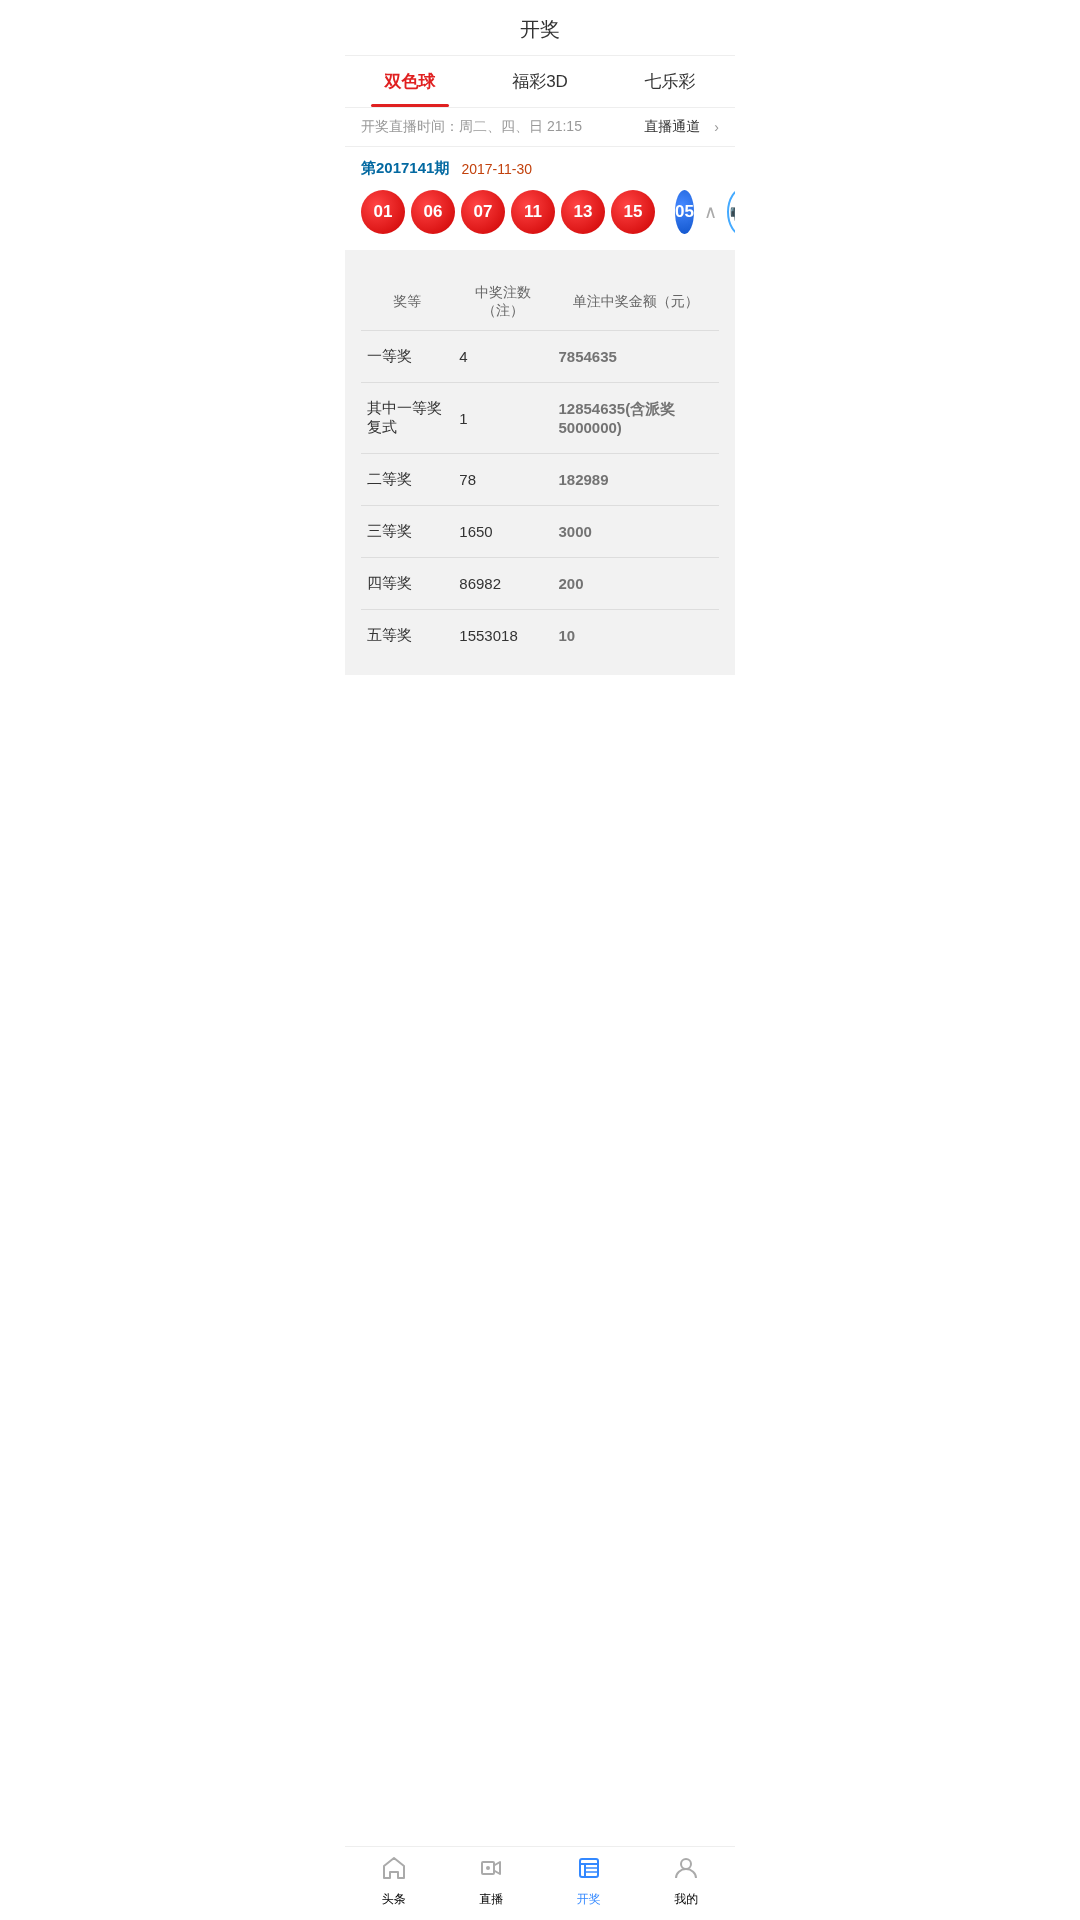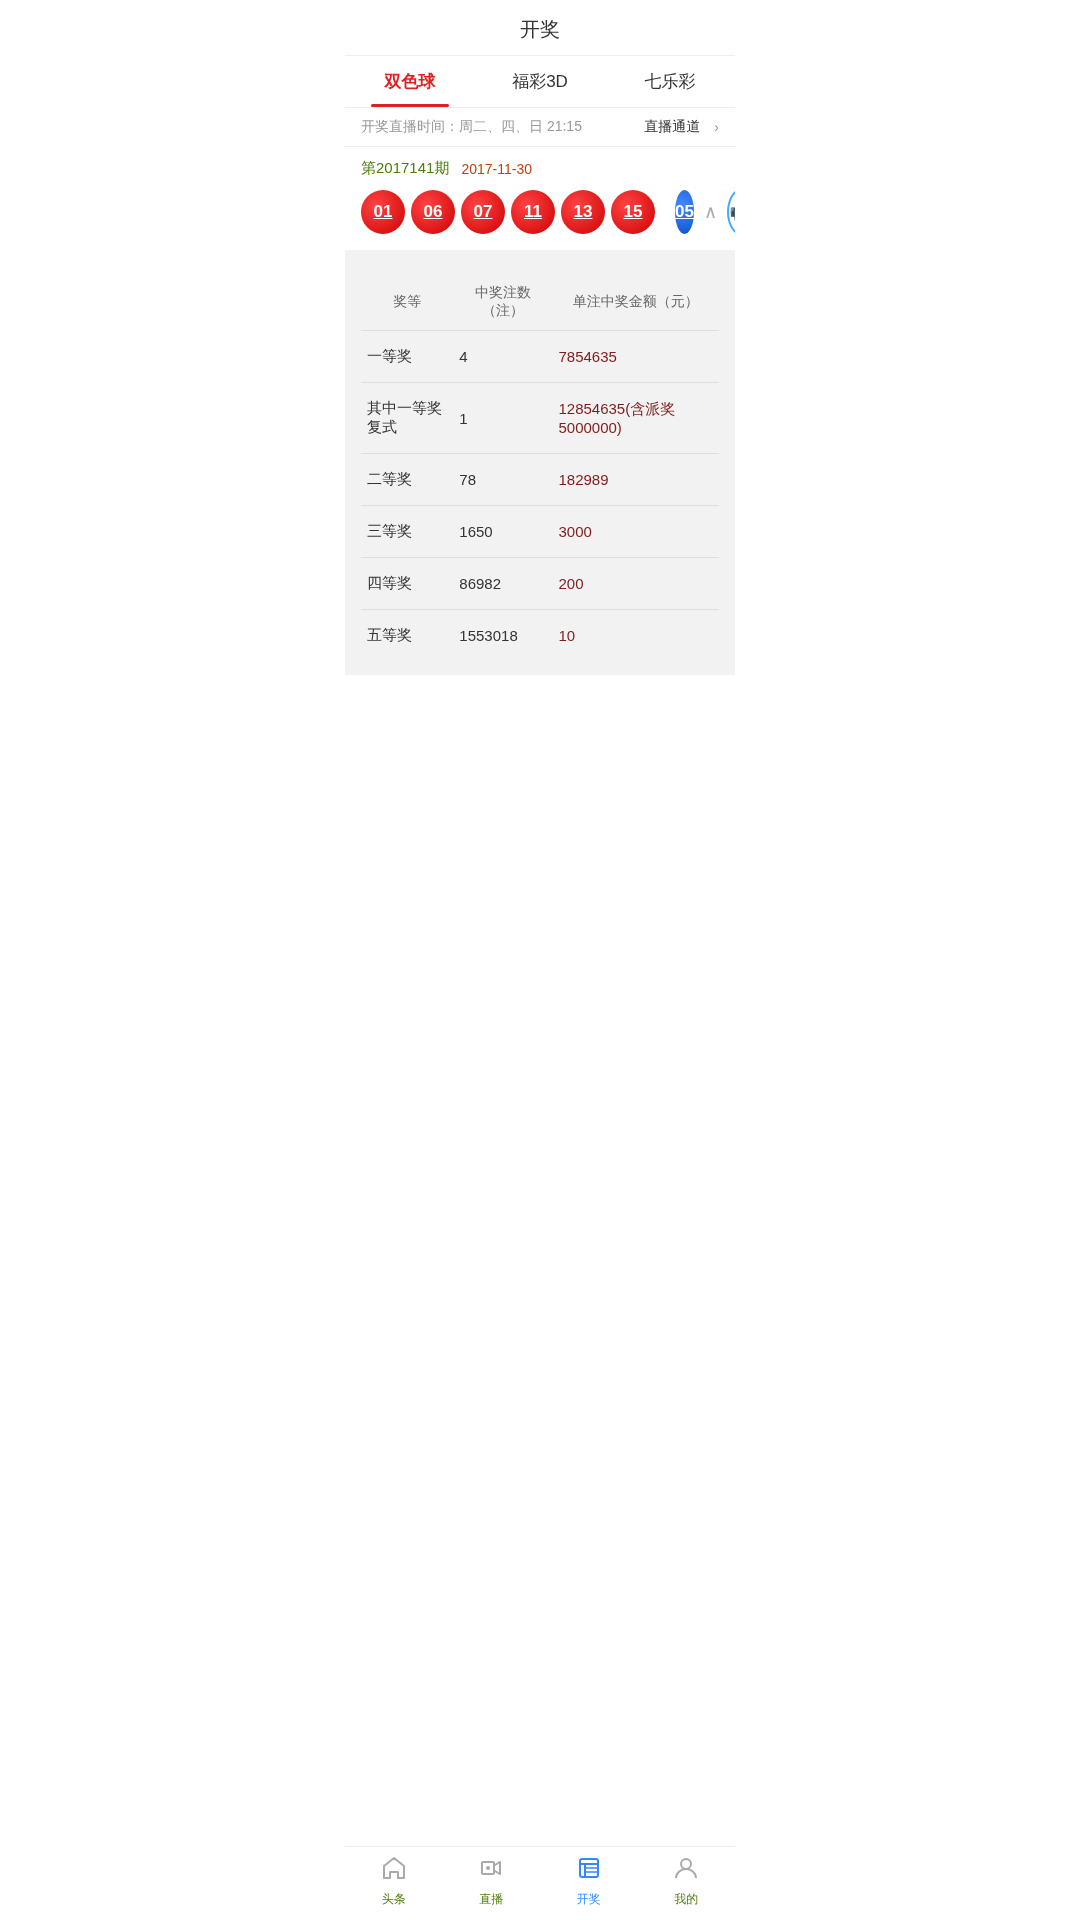--- a/index.html
+++ b/index.html
@@ -82,22 +82,22 @@
       padding: 12px 16px 0;
     }
     .draw-period {
       display: flex;
       align-items: center;
       gap: 12px;
       margin-bottom: 10px;
     }
     .period-num {
       font-size: 15px;
-      color: #4d7c0f;
-      font-weight: 400;
+      color: #0369a1;
+      font-weight: 700;
     }
     .period-date {
       font-size: 14px;
       color: #c2410c;
     }
 
     .balls-row {
       display: flex;
       align-items: center;
       gap: 0;
@@ -111,21 +111,20 @@
     .ball {
       width: 44px;
       height: 44px;
       border-radius: 50%;
       display: flex;
       align-items: center;
       justify-content: center;
       font-size: 17px;
       font-weight: 700;
       color: #fff;
-      text-decoration: underline;
     }
     .ball.red {
       background: radial-gradient(circle at 35% 35%, #ff4444, #cc0000);
     }
     .ball.blue {
       background: radial-gradient(circle at 35% 35%, #4488ff, #1155cc);
     }
     .separator {
       width: 1px;
       height: 36px;
@@ -185,22 +184,22 @@
     .prize-table tbody tr {
       border-bottom: 1px solid #ddd;
     }
     .prize-table tbody td {
       font-size: 15px;
       color: #333;
       padding: 16px 6px;
       text-align: left;
     }
     .prize-table tbody td.prize-amount {
-      color: #7f1d1d;
-      font-weight: 400;
+      color: #737373;
+      font-weight: 700;
     }
     .prize-table tbody tr:last-child {
       border-bottom: none;
     }
 
     
     .bottom-nav {
       position: fixed;
       bottom: 0;
       left: 50%;
@@ -222,21 +221,21 @@
     }
     .nav-icon {
       font-size: 24px;
       color: #aaa;
     }
     .nav-icon.active-icon {
       color: #3388ff;
     }
     .nav-label {
       font-size: 12px;
-      color: #4d7c0f;
+      color: #000000;
     }
     .nav-label.active-label {
       color: #3388ff;
     }
 
     .content-scroll {
       padding-bottom: 70px;
     }
   </style>
 </head>

